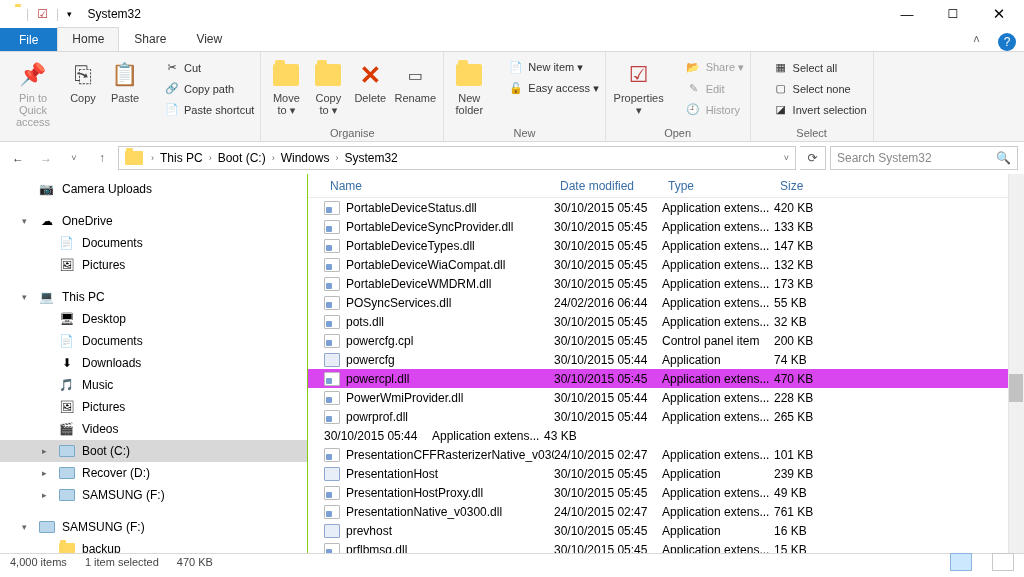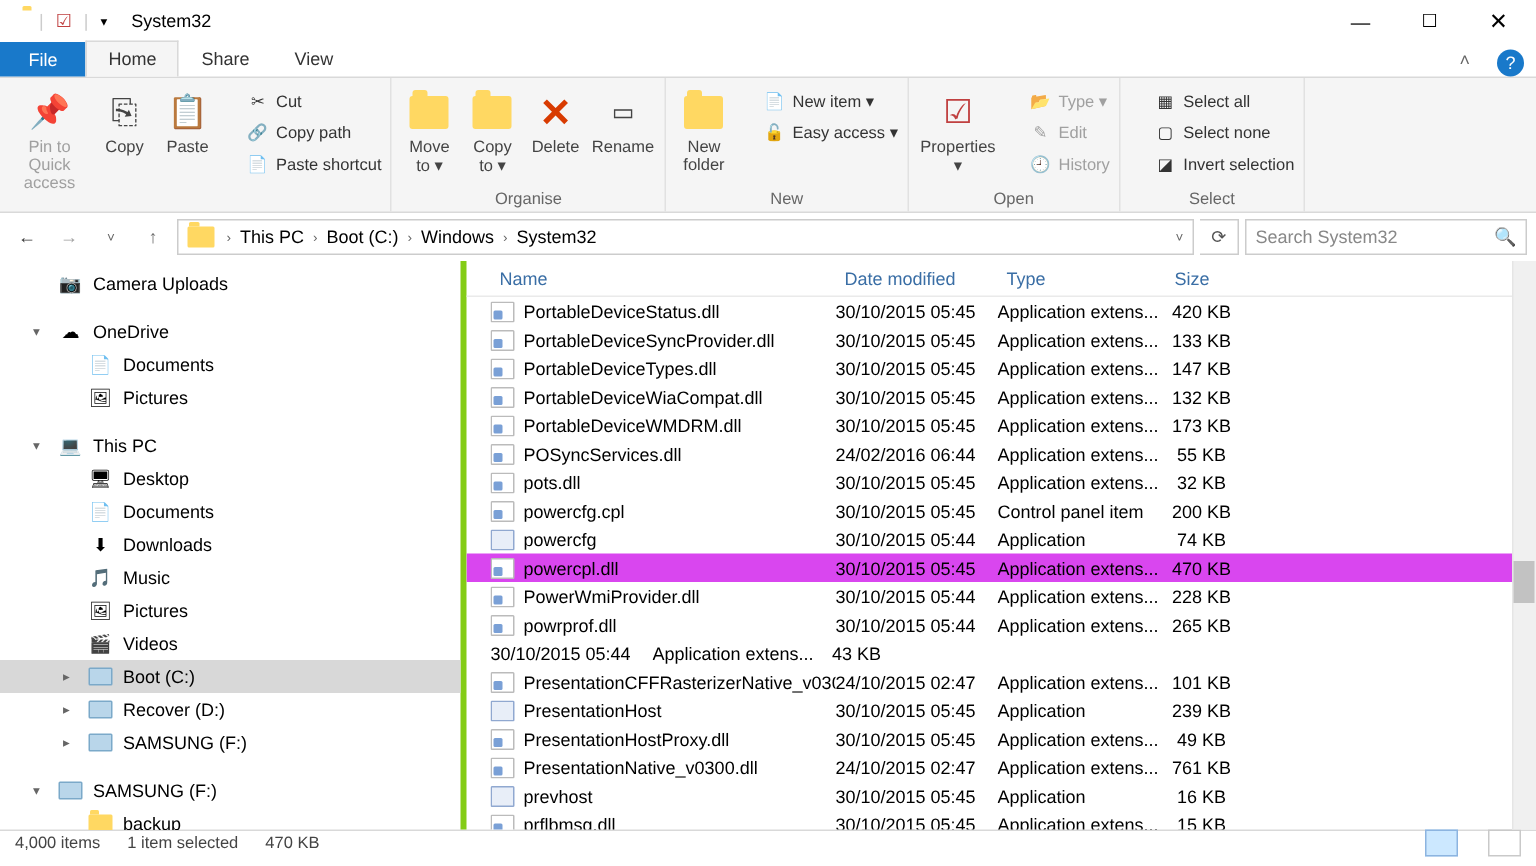--- a/index.html
+++ b/index.html
@@ -53,31 +53,31 @@
   .tree-item{display:flex;align-items:center;height:22px;padding-left:22px;gap:6px;white-space:nowrap}
   .tree-item.l1{padding-left:22px}
   .tree-item.l2{padding-left:42px}
   .tree-item.sel{background:#d8d8d8}
   .chev{font-size:9px;color:#666;width:10px;display:inline-block}
   .ticon{width:18px;height:16px;display:flex;align-items:center;justify-content:center}
   .fld{width:16px;height:12px;background:#ffd862;border-radius:1px;position:relative}
   .fld:before{content:"";position:absolute;top:-3px;left:1px;width:6px;height:3px;background:#ffd862;border-radius:1px 1px 0 0}
   .drv{width:16px;height:12px;background:#b9d6ea;border:1px solid #7ba9c9;border-radius:1px}
   
-  .list{flex:1;display:flex;flex-direction:column;border-left:4px solid #84cc16;position:relative}
+  .list{flex:1;display:flex;flex-direction:column;border-left:1px solid #84cc16;position:relative}
   .cols{display:flex;height:24px;align-items:center;color:#3a6ea5;border-bottom:1px solid #eaeaea;padding-left:16px}
   .cols div{padding:0 6px}
   .rows{flex:1;overflow:hidden}
   .row{display:flex;height:19px;align-items:center;padding-left:16px}
   .row.sel{background:#d946ef}
   .row .c-name{display:flex;align-items:flex-end;gap:6px}
   .c-name{width:230px;overflow:hidden;text-overflow:ellipsis;white-space:nowrap}
   .c-date{width:108px}
   .c-type{width:112px;overflow:hidden;text-overflow:ellipsis;white-space:nowrap}
-  .c-size{width:66px;text-align:center;padding-right:18px}
+  .c-size{width:66px;text-align:left;padding-right:18px}
   .ficon{width:16px;height:14px;background:#fff;border:1px solid #bbb;border-radius:1px;position:relative;flex-shrink:0}
   .ficon.dll:after{content:"";position:absolute;bottom:1px;left:1px;width:6px;height:6px;background:#7aa0d6;border-radius:1px}
   .ficon.app{background:#e8eef8;border-color:#90a8d0}
   .list .scrollbar{position:absolute;right:0;top:0;bottom:0;width:16px;background:#f0f0f0;border-left:1px solid #e5e5e5}
   .list .thumb{position:absolute;right:1px;top:200px;width:14px;height:28px;background:#c2c2c2}
   
   .status{height:16px;border-top:1px solid #d9d9d9;display:flex;align-items:center;padding:0 10px;font-size:11px;color:#444;gap:18px}
   .status .spacer{flex:1}
   .viewbtn{width:22px;height:18px;border:1px solid #c9c9c9;margin-left:2px}
   .viewbtn.active{background:#cce8ff;border-color:#8cb4e0}
@@ -198,21 +198,21 @@
   <div class="group">
     <div class="controls">
       <div class="bigbtn wide">
         <div class="ic" style="color:#c04040">☑</div>
         <div style="white-space:pre-line">Properties
 ▾</div>
       </div>
       <div class="mini">
         <div class="row disabled">
             <span class="ic">📂</span>
-            <span>Type ▾</span>
+            <span>Share ▾</span>
           </div>
         <div class="row disabled">
             <span class="ic">✎</span>
             <span>Edit</span>
           </div>
         <div class="row disabled">
             <span class="ic">🕘</span>
             <span>History</span>
           </div>
       </div>

